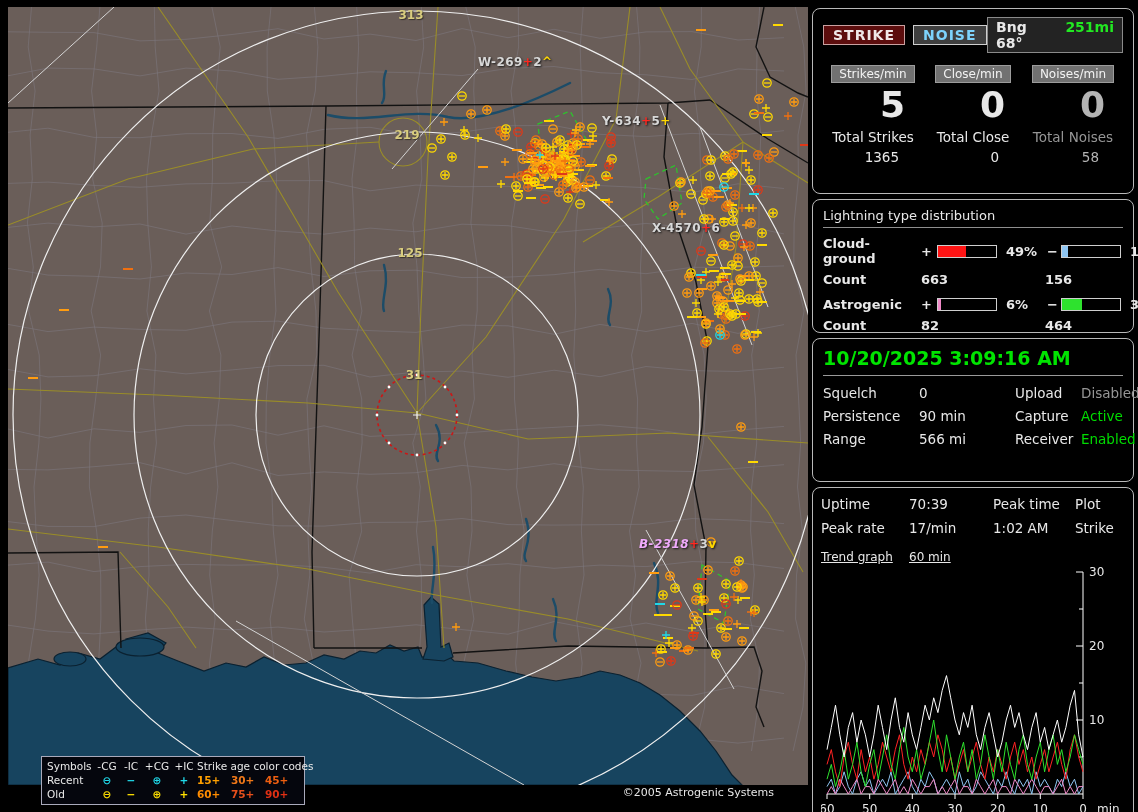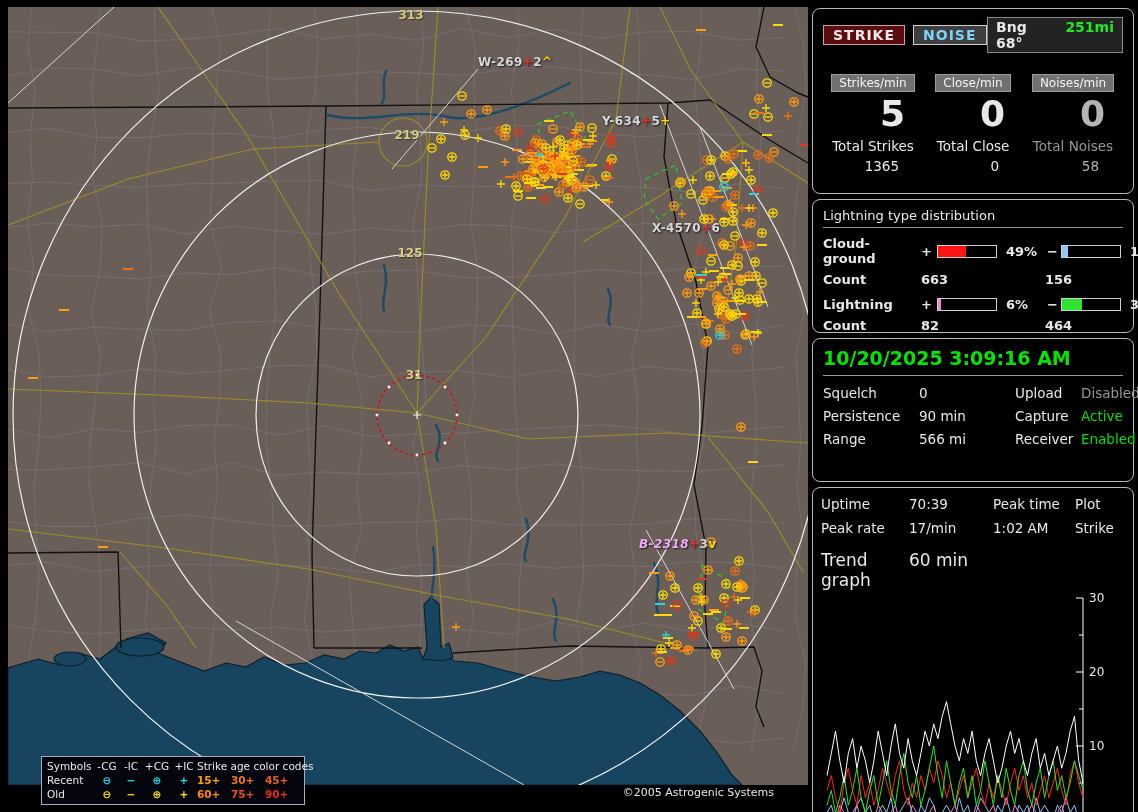--- a/index.html
+++ b/index.html
@@ -46,21 +46,21 @@
   .b4{height:347px;padding:8px;}
 
   .b1-top{display:flex;align-items:center;}
   .btn{display:inline-block;border:1px solid #cfcfcf;padding:1px 9px;font-weight:bold;
        font-size:14px;letter-spacing:1px;cursor:default;}
   .btn.strike{background:#5c0d0d;color:#f0e8e8;border-color:#c9a0a0;margin-right:8px;}
   .btn.noise{background:#3f3f3f;color:#7dd3fc;}
   .bng{margin-left:auto;background:#232323;border:1px solid #8a8a8a;padding:1px 8px;
        font-weight:bold;font-size:14px;width:118px;display:flex;justify-content:space-between;}
   .bng .mi{color:#22e822;margin-left:31px;}
-  .b1-grid{display:grid;grid-template-columns:1fr 1fr 1fr;margin-top:19px;}
+  .b1-grid{display:grid;grid-template-columns:1fr 1fr 1fr;margin-top:10px;}
   .chipwrap{text-align:center;}
   .chip{display:inline-block;background:#717171;border:1px solid #9c9c9c;color:#f3f3f3;
         font-size:12px;padding:1px 7px;}
   .bignum{font-size:36px;font-weight:bold;text-align:right;padding-right:18px;line-height:44px;}
   .tlabel{font-size:13.5px;text-align:center;margin-top:2px;}
   .tvalue{font-size:13.5px;text-align:right;padding-right:24px;margin-top:4px;}
   .dim{color:#969696;}
   .dim2{color:#b4b4b4;}
   .green{color:#00dc00;}
 
@@ -74,21 +74,21 @@
   .bar i{display:block;height:100%;}
   .dpct{padding-left:5px;}
 
   .dt{font-size:19px;font-weight:bold;color:#00e400;border-bottom:1px solid #9a9a9a;
       padding-bottom:6px;margin-bottom:9px;white-space:nowrap;}
   .srow{display:grid;grid-template-columns:96px 96px 66px 1fr;font-size:13.5px;
         margin-bottom:7px;}
 
   .b4-grid{display:grid;grid-template-columns:88px 84px 82px 1fr;font-size:13.5px;
            row-gap:8px;margin-bottom:14px;}
-  .trend-row{display:grid;grid-template-columns:88px 1fr;font-size:17px;}
+  .trend-row{display:grid;grid-template-columns:88px 1fr;font-size:12px;text-decoration:underline;}
   #chartsvg{display:block;margin-top:2px;}
   .axis{stroke:#ffffff;stroke-width:1;fill:none;}
   .cl{fill:#e8e8e8;font-size:12px;font-family:"DejaVu Sans",sans-serif;}
 </style>
 </head>
 <body>
 
 <div class="map-wrap">
   <svg id="mapsvg" width="800" height="778" viewBox="0 0 800 778">
     <rect x="0" y="0" width="800" height="778" fill="#6a5e59"></rect>
@@ -1398,21 +1398,21 @@
           <i style="width: 11%; background: rgb(143, 198, 242);"></i>
         </span>
       <span class="dpct">11%</span>
     </div>
     <div class="crow">
       <span>Count</span>
       <span>663</span>
       <span>156</span>
     </div>
     <div class="drow">
-      <span>Lightning</span>
+      <span>Astrogenic</span>
       <span>+</span>
       <span class="bar">
           <i style="width: 6%; background: rgb(240, 138, 200);"></i>
         </span>
       <span class="dpct">6%</span>
       <span>−</span>
       <span class="bar">
           <i style="width: 34%; background: rgb(46, 226, 46);"></i>
         </span>
       <span class="dpct">34%</span>

